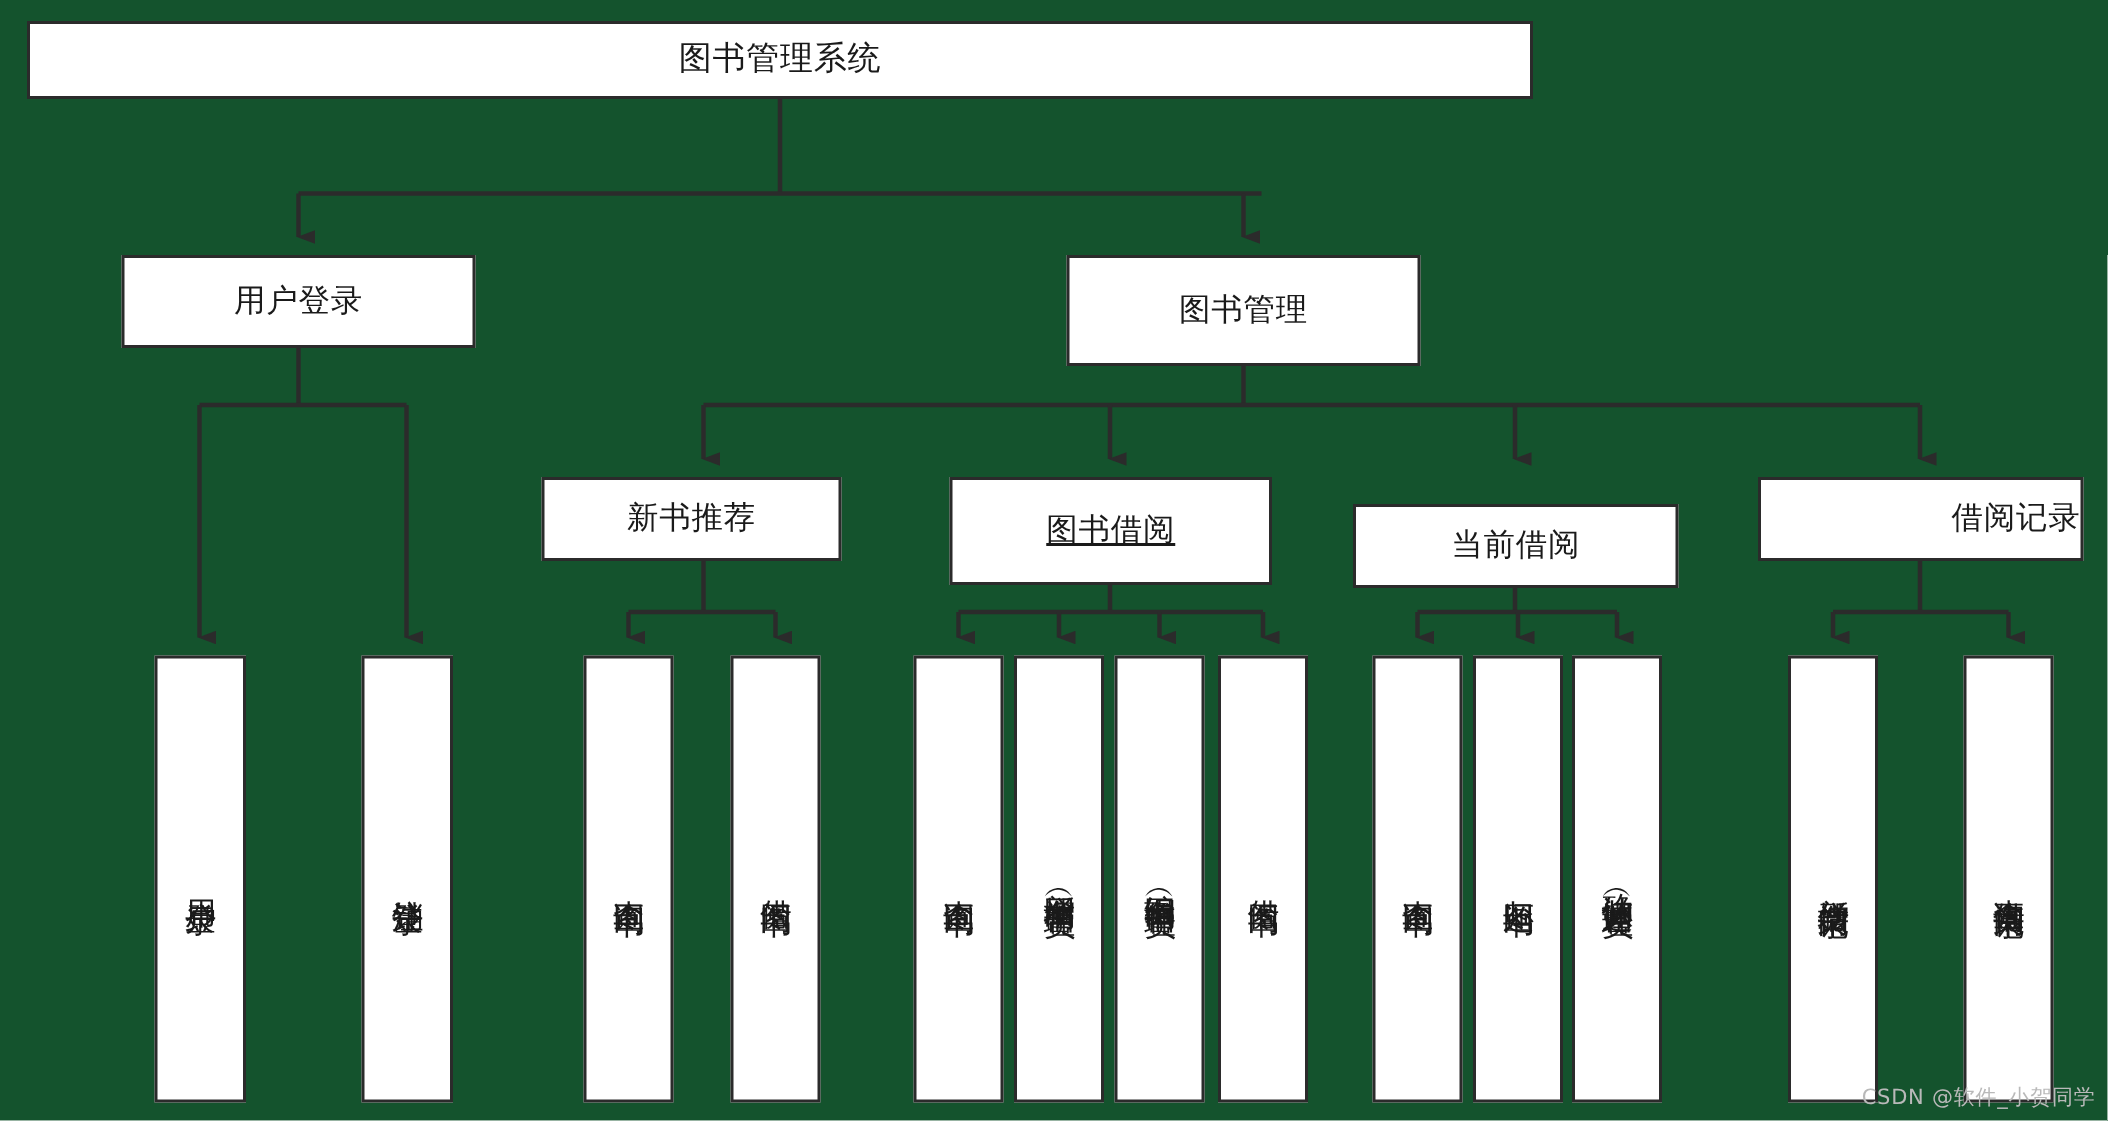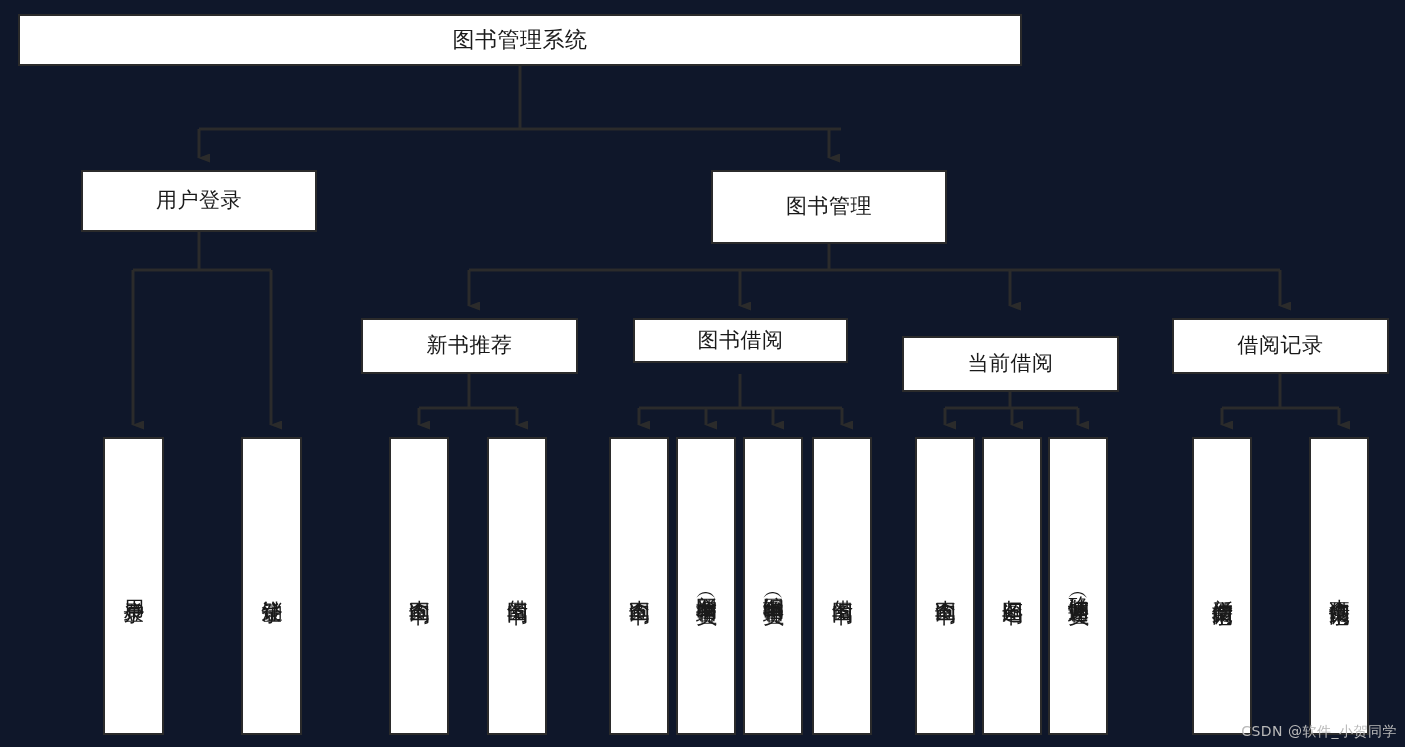--- a/index.html
+++ b/index.html
@@ -8,21 +8,21 @@
     padding: 0;
     background: #ffffff;
   }
   body {
     font-family: "DejaVu Sans", "Liberation Sans", sans-serif;
   }
   #diagram-root {
     position: relative;
     width: 1405px;
     height: 747px;
-    background: #0f172a;
+    background: #14532d;
     overflow: hidden;
   }
   #edges-layer {
     position: absolute;
     left: 0;
     top: 0;
     width: 1405px;
     height: 747px;
     pointer-events: none;
   }
@@ -135,30 +135,30 @@
     <span class="node-label">图书管理系统</span>
   </div>
 
   <div class="node horiz" style="left:81px; top:170px; width:236px; height:62px;">
     <span class="node-label">用户登录</span>
   </div>
   <div class="node horiz" style="left:711px; top:170px; width:236px; height:74px;">
     <span class="node-label">图书管理</span>
   </div>
 
-  <div class="node horiz" style="left:361px; top:318px; width:217px; height:56px;">
+  <div class="node horiz" style="left:361px; top:318px; width:200px; height:56px;">
     <span class="node-label">新书推荐</span>
   </div>
-  <div class="node horiz" style="left:633px; top:318px; width:215px; height:45px;">
+  <div class="node horiz" style="left:633px; top:318px; width:215px; height:72px;text-decoration:underline;">
     <span class="node-label">图书借阅</span>
   </div>
   <div class="node horiz" style="left:902px; top:318px; width:217px; height:56px;margin-top:18px;">
     <span class="node-label">当前借阅</span>
   </div>
-  <div class="node horiz" style="left:1172px; top:318px; width:217px; height:56px;">
+  <div class="node horiz" style="left:1172px; top:318px; width:217px; height:56px;justify-content:flex-end;">
     <span class="node-label">借阅记录</span>
   </div>
 
   <div class="node vert" style="left:103px; top:437px; width:61px; height:298px;">
     <span class="node-label">用户登录</span>
   </div>
   <div class="node vert" style="left:241px; top:437px; width:61px; height:298px;">
     <span class="node-label">注销登录</span>
   </div>
 

